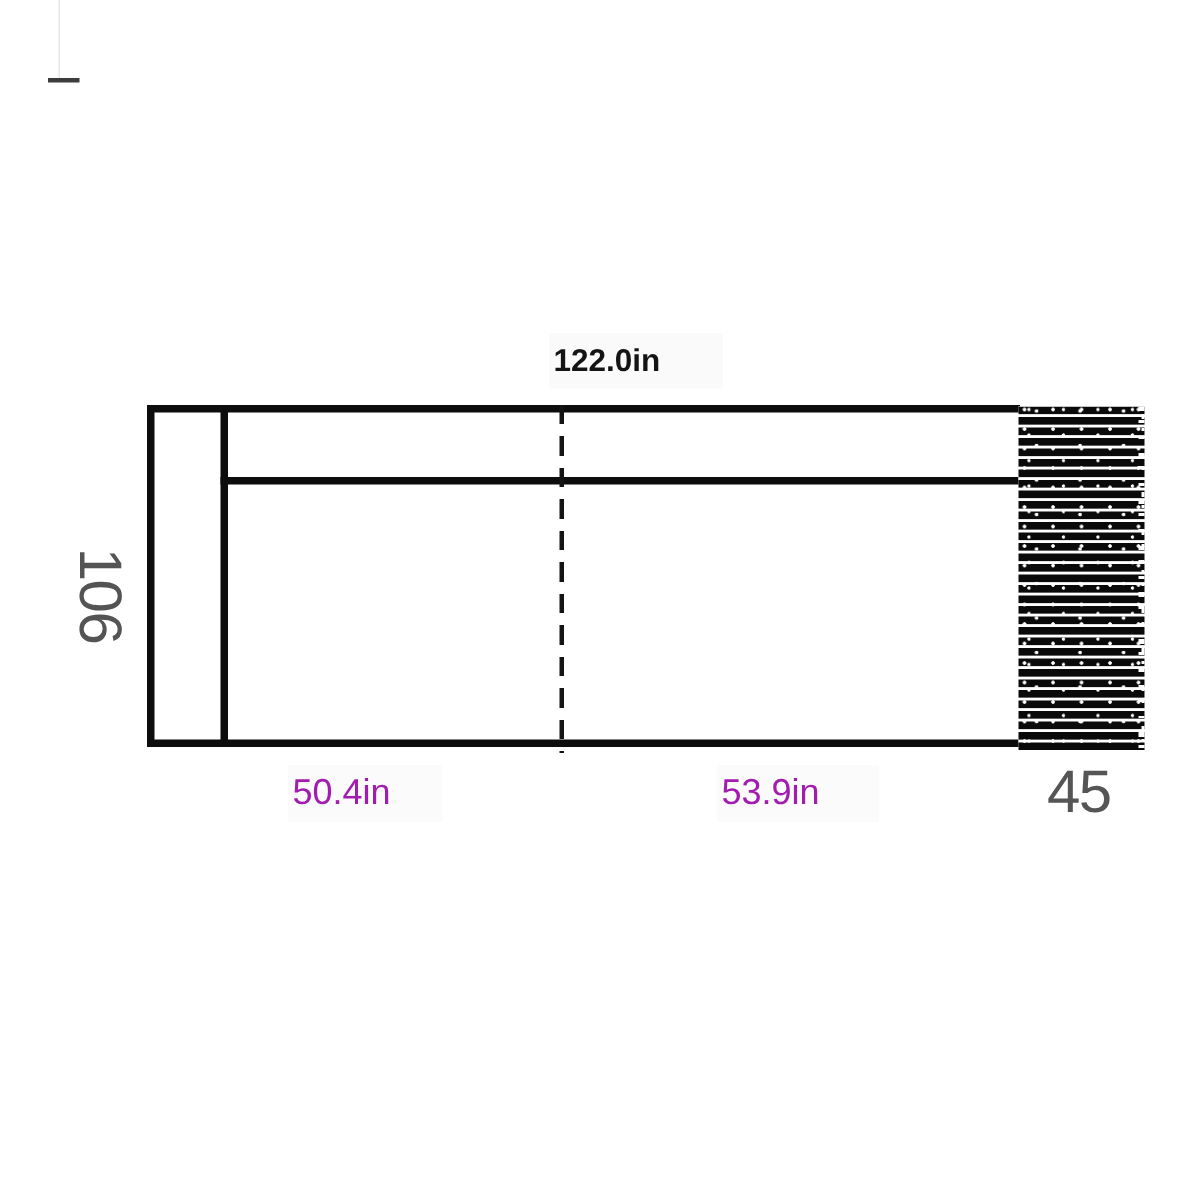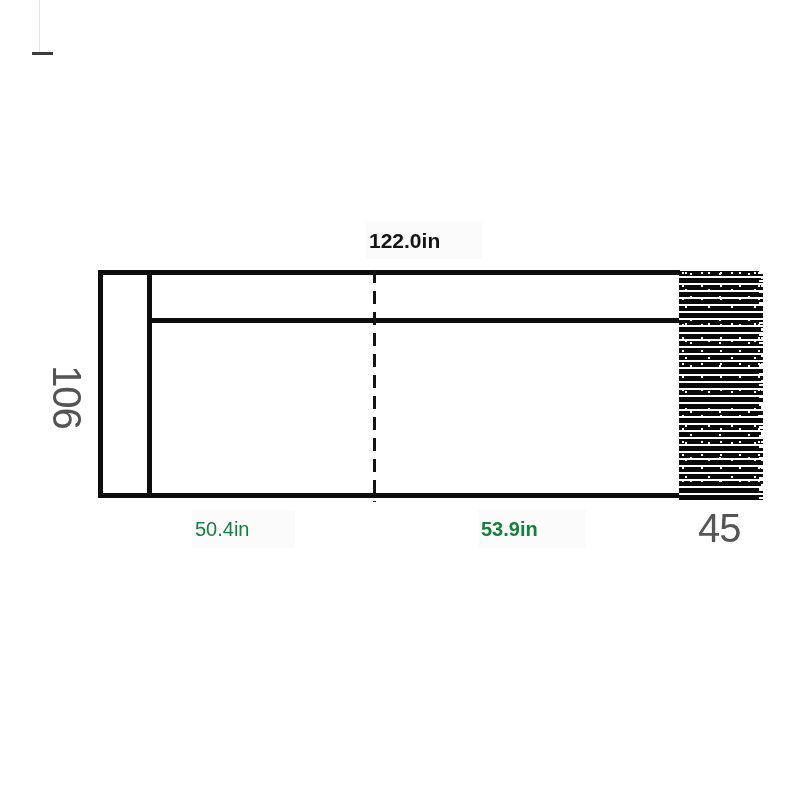--- a/index.html
+++ b/index.html
@@ -18,23 +18,23 @@
   .top-lbl-bg{left:334px;top:222px;width:116px;height:37px;}
   .left-lbl-bg{left:160px;top:510px;width:103px;height:38px;background:#fbfbfb;}
   .right-lbl-bg{left:446px;top:510px;width:108px;height:38px;background:#fbfbfb;}
 
   
   .dim{position:absolute;white-space:nowrap;}
   .top-dim{
     left:334px;top:222px;width:116px;height:37px;line-height:37px;
     padding-left:3px;font-size:21px;font-weight:600;color:#141414;
   }
-  .bottom-dim{height:38px;line-height:38px;font-size:20px;font-weight:500;color:#15803d;}
+  .bottom-dim{height:38px;line-height:38px;font-size:24px;font-weight:500;color:#a21caf;}
   .bottom-dim.left{left:163px;top:510px;}
-  .bottom-dim.right{left:449px;top:510px;font-weight:bold;}
+  .bottom-dim.right{left:449px;top:510px;}
   .side-dim{
     left:34px;top:397px;font-size:40px;font-weight:400;color:#545454;
     letter-spacing:-1px;transform:translate(-50%,-50%) rotate(90deg);
   }
   .hatch-dim{left:666px;top:506px;font-size:40px;font-weight:400;color:#555555;letter-spacing:-1px;}
 
   
   .line{position:absolute;background:#0d0d0d;}
   .border-left{left:66px;top:270px;width:5px;height:228px;}
   .armrest-line{left:115px;top:270px;width:5px;height:228px;}

